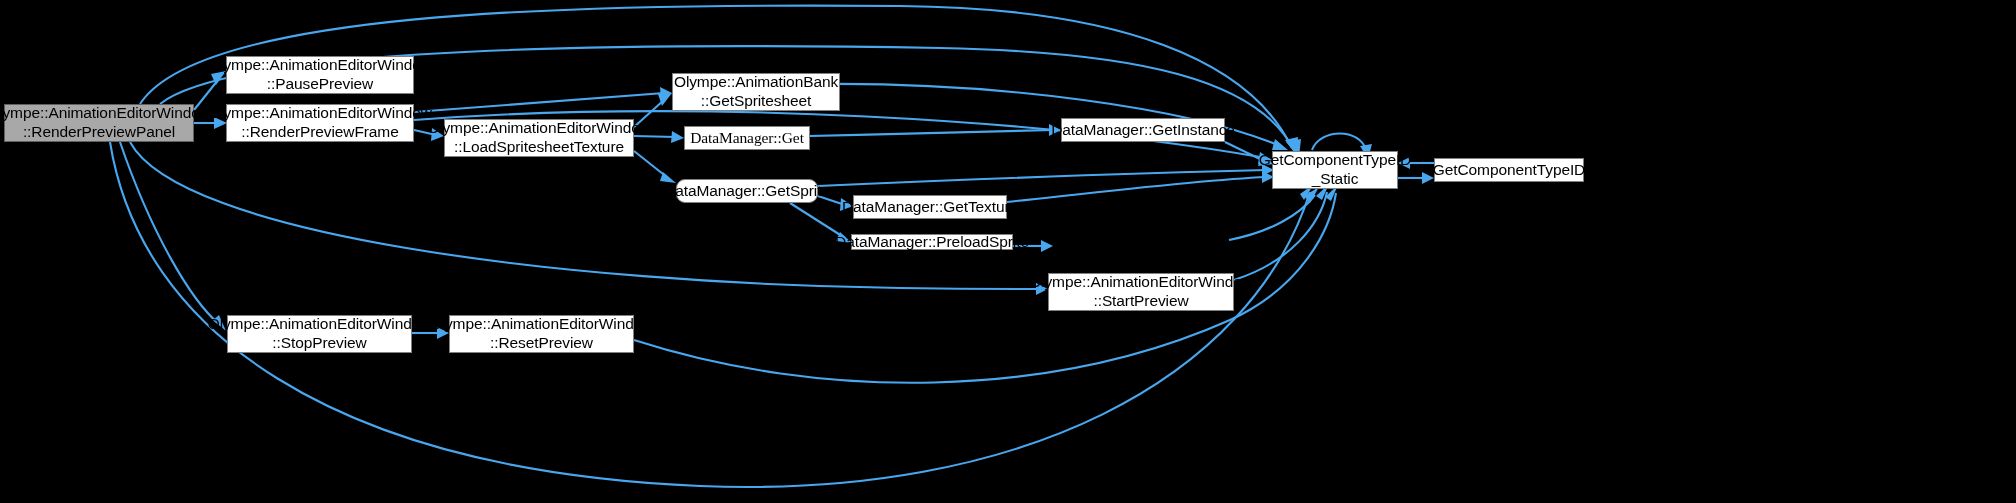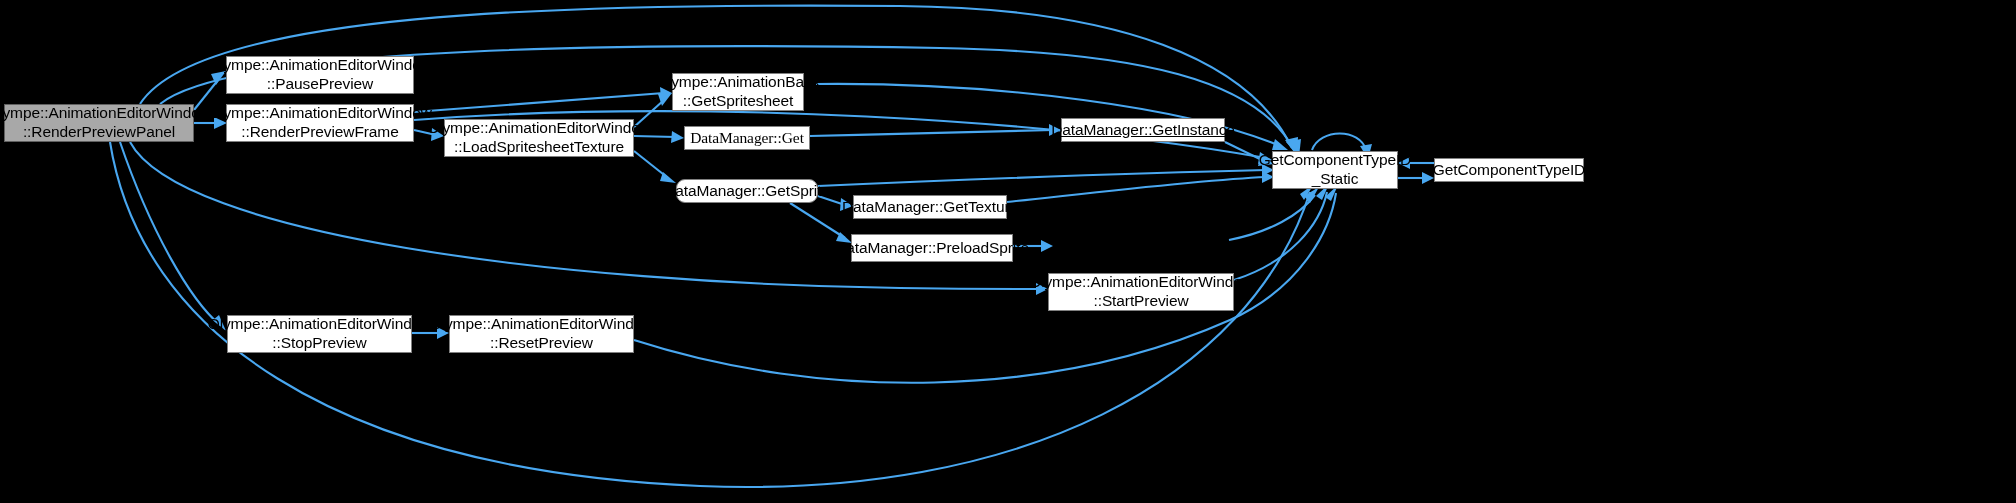--- a/index.html
+++ b/index.html
@@ -196,27 +196,27 @@
   </svg>
 
   <div class="node-box root" style="left:4px;   top:104px; width:190px; height:38px;">Olympe::AnimationEditorWindow
 ::RenderPreviewPanel</div>
   <div class="node-box" style="left:226px; top:56px;  width:188px; height:38px;">Olympe::AnimationEditorWindow
 ::PausePreview</div>
   <div class="node-box" style="left:226px; top:104px; width:188px; height:38px;">Olympe::AnimationEditorWindow
 ::RenderPreviewFrame</div>
   <div class="node-box" style="left:444px; top:119px; width:190px; height:38px;">Olympe::AnimationEditorWindow
 ::LoadSpritesheetTexture</div>
-  <div class="node-box" style="left:672px; top:73px; width:132px; height:38px;">Olympe::AnimationBank
+  <div class="node-box" style="left:672px; top:73px; width:168px; height:38px;">Olympe::AnimationBank
 ::GetSpritesheet</div>
   <div class="node-box" style="left:684px; top:126px; width:126px; height:24px;font-family:Liberation Serif, serif;">DataManager::Get</div>
   <div class="node-box" style="left:676px; top:179px; width:142px; height:24px;border-radius:9px;">DataManager::GetSprite</div>
   <div class="node-box" style="left:853px; top:195px; width:154px; height:24px;">DataManager::GetTexture</div>
-  <div class="node-box" style="left:851px; top:234px; width:162px; height:28px;">DataManager::PreloadSprite</div>
-  <div class="node-box" style="left:1061px; top:118px; width:164px; height:24px;text-decoration:underline;">DataManager::GetInstance</div>
+  <div class="node-box" style="left:851px; top:234px; width:162px; height:16px;">DataManager::PreloadSprite</div>
+  <div class="node-box" style="left:1061px; top:118px; width:164px; height:24px;">DataManager::GetInstance</div>
   <div class="node-box" style="left:1048px; top:273px; width:186px; height:38px;">Olympe::AnimationEditorWindow
 ::StartPreview</div>
   <div class="node-box" style="left:227px; top:315px; width:185px; height:38px;">Olympe::AnimationEditorWindow
 ::StopPreview</div>
   <div class="node-box" style="left:449px; top:315px; width:185px; height:38px;">Olympe::AnimationEditorWindow
 ::ResetPreview</div>
   <div class="node-box" style="left:1272px; top:151px; width:126px; height:38px;">GetComponentTypeID
 _Static</div>
   <div class="node-box" style="left:1434px; top:158px; width:150px; height:24px;">GetComponentTypeID</div>
 

